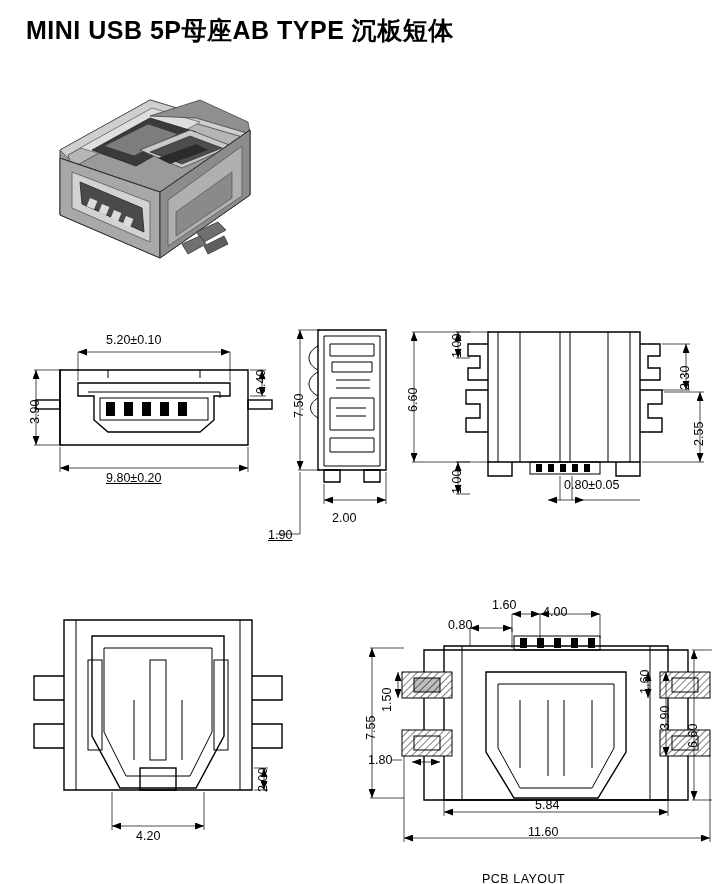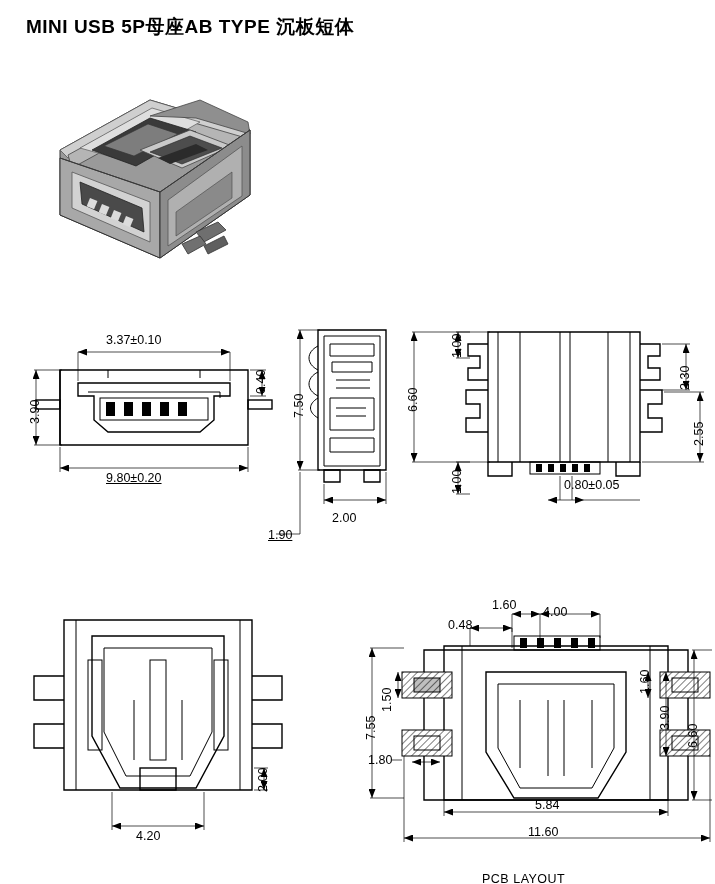--- a/index.html
+++ b/index.html
@@ -3,21 +3,21 @@
 <meta charset="utf-8">
 <style>
   html,body{margin:0;padding:0;}
   body{
     width:715px;height:884px;background:#ffffff;
     font-family:"Liberation Sans", sans-serif;
     color:#000;position:relative;overflow:hidden;
   }
   .title{
     position:absolute;left:26px;top:14px;
-    font-size:19px;font-weight:bold;letter-spacing:0.5px;
+    font-size:25px;font-weight:bold;letter-spacing:0.5px;
     white-space:nowrap;
   }
   .canvas{position:absolute;left:0;top:0;width:715px;height:884px;}
   .lbl{
     position:absolute;font-size:12.5px;white-space:nowrap;
     font-family:"Liberation Sans", sans-serif;
   }
   .lbl.vert{
     transform-origin:left top;
     transform:rotate(-90deg);
@@ -280,42 +280,42 @@
     <path class="thin" d="M692,650 L712,650 M692,800 L712,800"></path>
 
     <path class="thin" d="M444,812 L668,812" marker-start="url(#arS)" marker-end="url(#ar)"></path>
     <path class="thin" d="M444,800 L444,816 M668,800 L668,816"></path>
 
     <path class="thin" d="M404,838 L710,838" marker-start="url(#arS)" marker-end="url(#ar)"></path>
     <path class="thin" d="M404,756 L404,842 M710,756 L710,842"></path>
   </g>
 </svg>
 
-<div class="lbl" style="left:106px;top:333px;">3.37±0.10</div>
+<div class="lbl" style="left:106px;top:333px;">5.20±0.10</div>
 <div class="lbl" style="left:106px;top:471px;text-decoration:underline;">9.80±0.20</div>
 <div class="lbl vert" style="left:28px;top:424px;">3.90</div>
 <div class="lbl vert" style="left:254px;top:394px;">0.40</div>
 
 <div class="lbl vert" style="left:292px;top:418px;">7.50</div>
 <div class="lbl" style="left:332px;top:511px;">2.00</div>
 <div class="lbl" style="left:268px;top:528px;text-decoration:underline;">1.90</div>
 
 <div class="lbl vert" style="left:450px;top:358px;">1.00</div>
 <div class="lbl vert" style="left:406px;top:412px;">6.60</div>
 <div class="lbl vert" style="left:678px;top:390px;">2.30</div>
 <div class="lbl vert" style="left:692px;top:446px;">2.55</div>
 <div class="lbl vert" style="left:450px;top:494px;">1.00</div>
 <div class="lbl" style="left:564px;top:478px;">0.80±0.05</div>
 
 <div class="lbl vert" style="left:256px;top:792px;">2.00</div>
 <div class="lbl" style="left:136px;top:829px;">4.20</div>
 
 <div class="lbl" style="left:492px;top:598px;">1.60</div>
 <div class="lbl" style="left:543px;top:605px;">4.00</div>
-<div class="lbl" style="left:448px;top:618px;">0.48</div>
+<div class="lbl" style="left:448px;top:618px;">0.80</div>
 <div class="lbl vert" style="left:380px;top:712px;">1.50</div>
 <div class="lbl" style="left:368px;top:753px;text-align:right;">1.80</div>
 <div class="lbl vert" style="left:364px;top:740px;">7.55</div>
 <div class="lbl vert" style="left:638px;top:694px;">1.60</div>
 <div class="lbl vert" style="left:658px;top:730px;">3.90</div>
 <div class="lbl vert" style="left:686px;top:748px;">6.60</div>
 <div class="lbl" style="left:535px;top:798px;">5.84</div>
 <div class="lbl" style="left:528px;top:825px;">11.60</div>
 
 <div class="pcb-cap">PCB LAYOUT</div>

